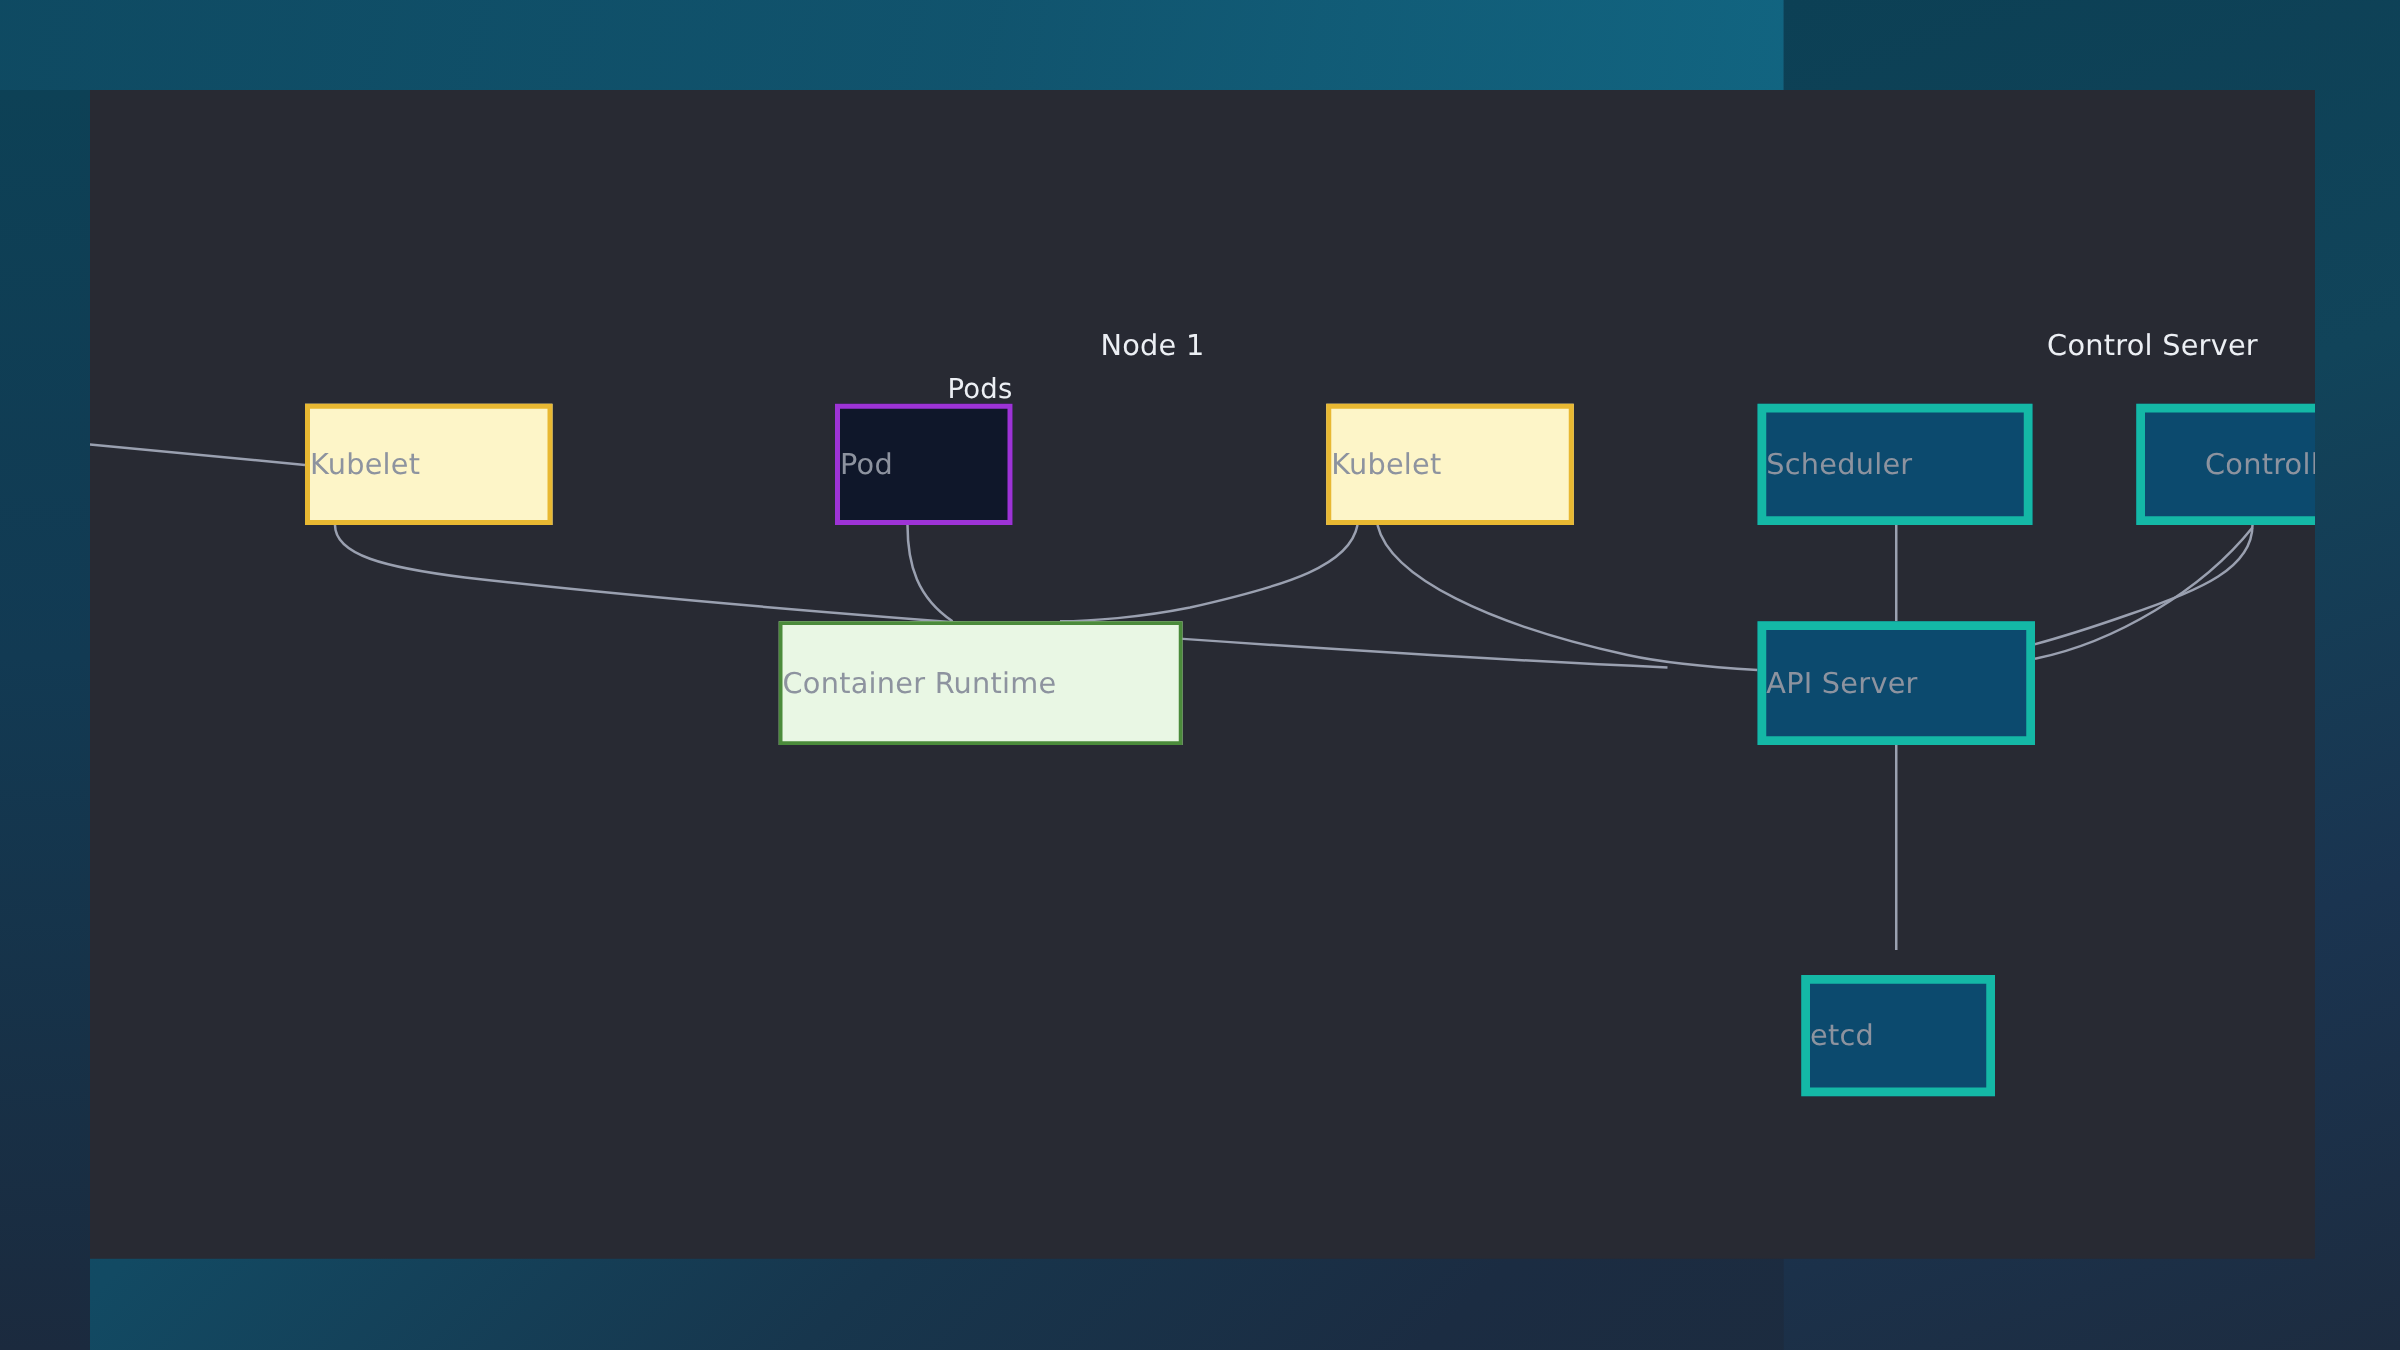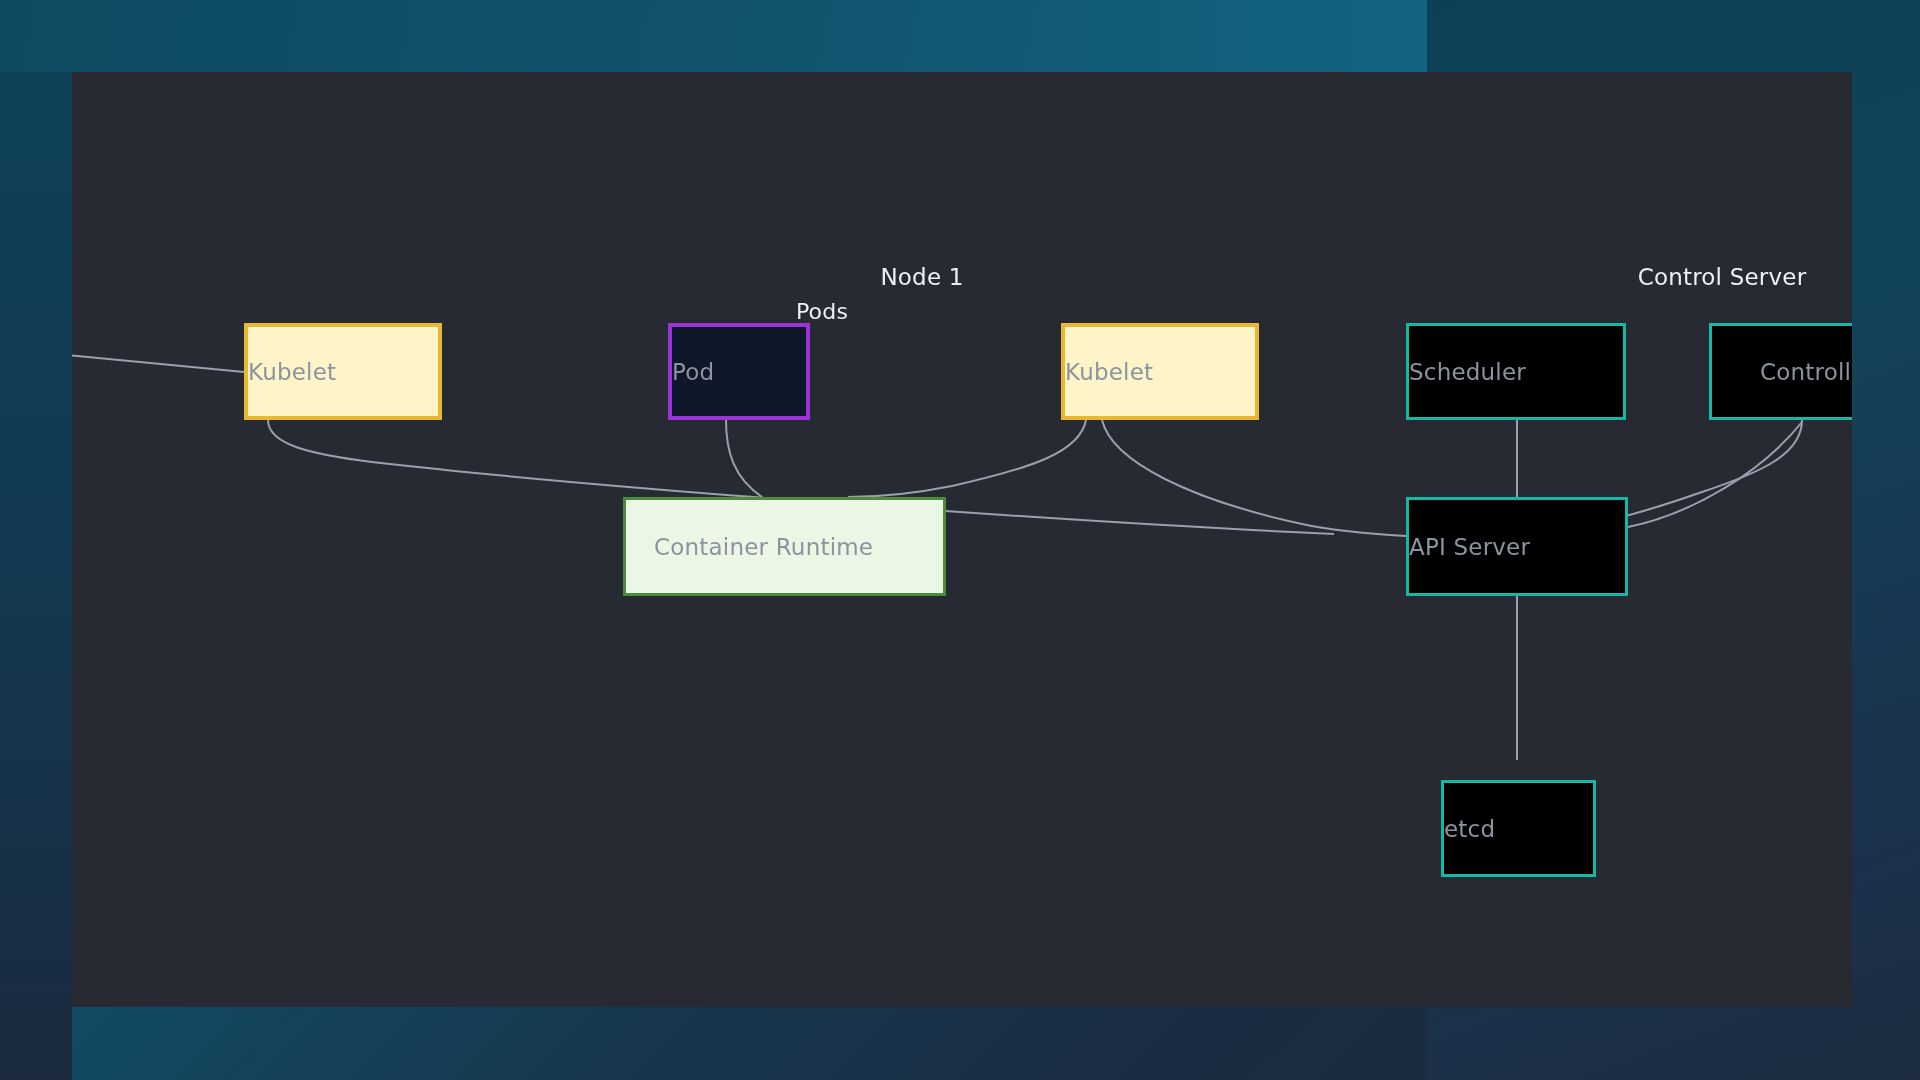--- a/index.html
+++ b/index.html
@@ -96,22 +96,22 @@
   }
   .node.pod {
     background: #0f172a;
     border: 4px solid #9d33d6;
   }
   .node.runtime {
     background: #e9f7e4;
     border: 3px solid #4b8b3b;
   }
   .node.cp {
-    background: #000000;
-    border: 3px solid #14b8a6;
+    background: #0c4a6e;
+    border: 7px solid #14b8a6;
   }
   .node.clipped {
     overflow: hidden;
     justify-content: flex-start;
     padding-left: 48px;
   }
 </style>
 </head>
 <body>
 
@@ -140,35 +140,35 @@
       <path d="M 1730 348 C 1730 382, 1690 400, 1630 420 C 1590 434, 1550 446, 1520 452 L 1556 452"></path>
       <path d="M 1556 455 C 1620 442, 1690 400, 1730 350"></path>
 
       <path d="M 1445 524 L 1445 688"></path>
     </svg>
 
     <div class="group-title" style="left:850px; top:192px;">Node 1</div>
 
     <div class="group-title" style="left:1650px; top:192px;">Control Server</div>
 
-    <div class="group-title" style="left:712px; top:227px; font-size:22px;margin-left:38px;">Pods</div>
+    <div class="group-title" style="left:712px; top:227px; font-size:22px;">Pods</div>
 
     <div class="node kubelet" style="left:172px; top:251px; width:198px; height:97px;">
       <span>Kubelet</span>
     </div>
 
     <div class="node pod" style="left:596px; top:251px; width:142px; height:97px;">
       <span>Pod</span>
     </div>
 
     <div class="node kubelet" style="left:989px; top:251px; width:198px; height:97px;">
       <span>Kubelet</span>
     </div>
 
-    <div class="node runtime" style="left:551px; top:425px; width:323px; height:99px;padding-left:28px;">
+    <div class="node runtime" style="left:551px; top:425px; width:323px; height:99px;">
       <span>Container Runtime</span>
     </div>
 
     <div class="node cp" style="left:1334px; top:251px; width:220px; height:97px;">
       <span>Scheduler</span>
     </div>
 
     <div class="node cp clipped" style="left:1637px; top:251px; width:220px; height:97px;">
       <span>Controller Manager</span>
     </div>

